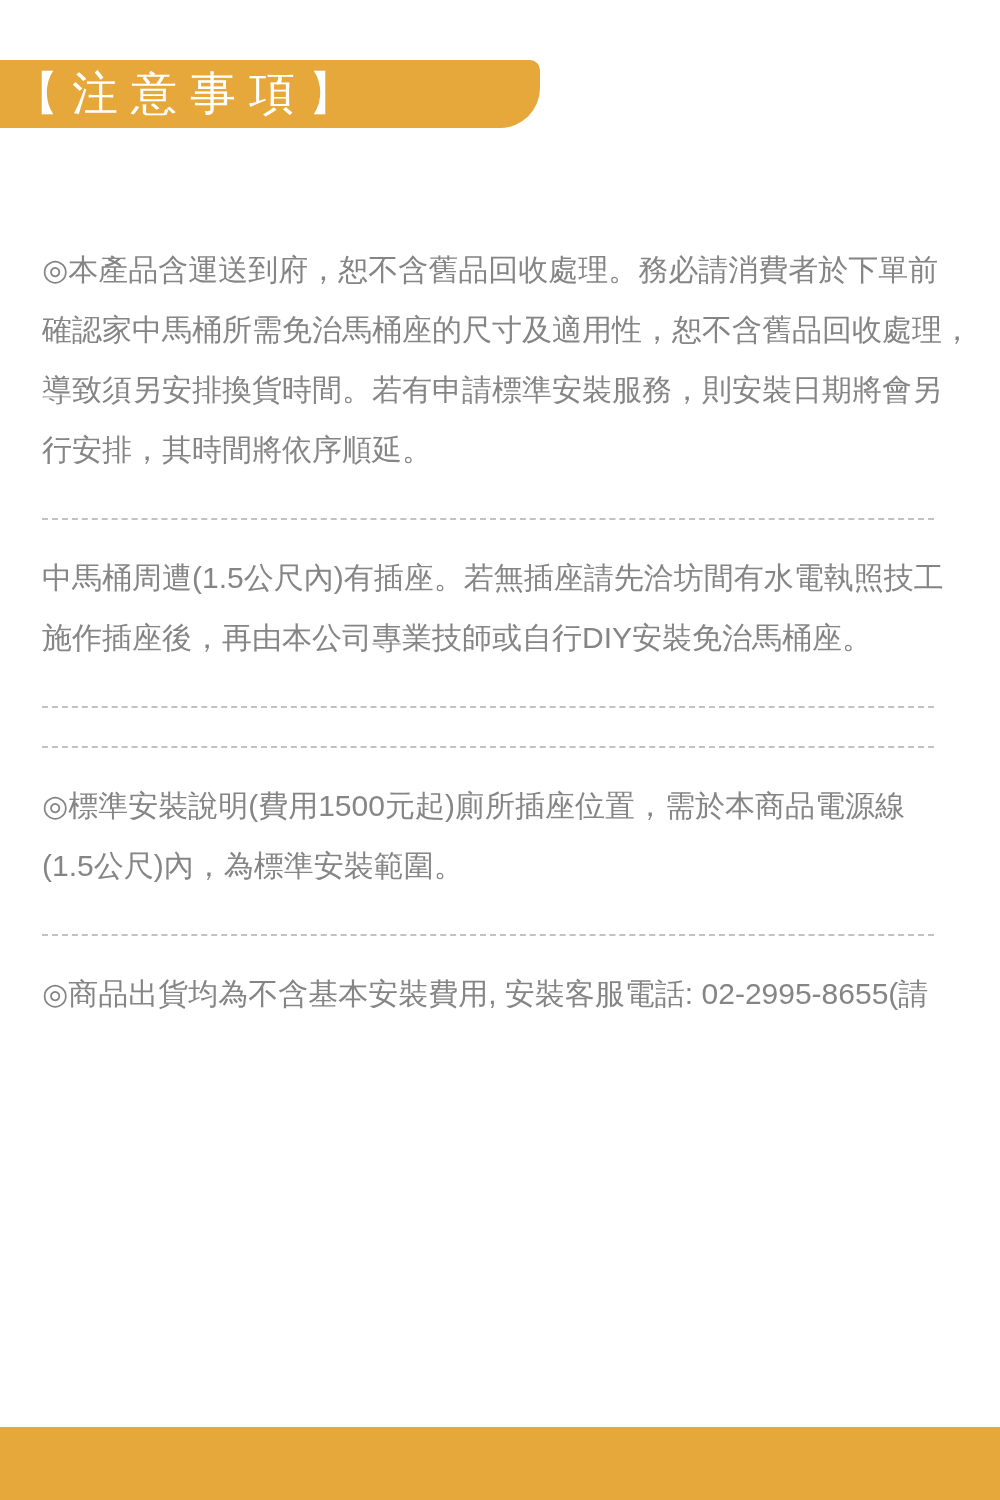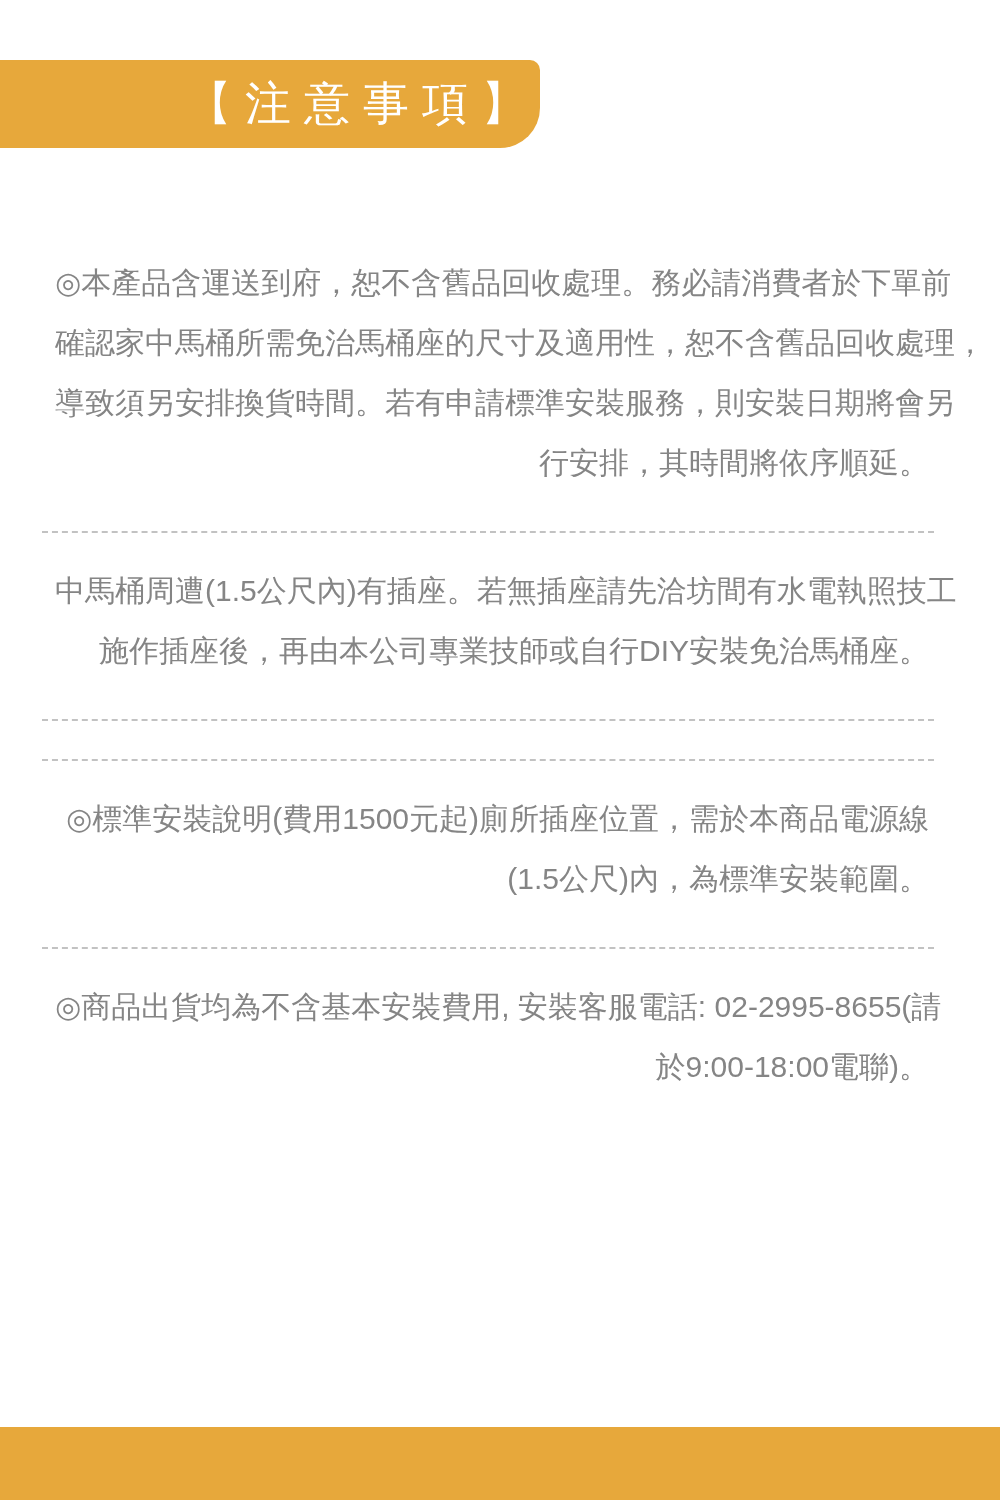--- a/index.html
+++ b/index.html
@@ -13,44 +13,43 @@
     width: 1000px;
     height: 1500px;
     background: #ffffff;
     overflow: hidden;
   }
   .header-tab {
     position: absolute;
     top: 60px;
     left: 0;
     width: 540px;
-    height: 88px;
+    height: 68px;
     background: var(--accent, #E7A83B);
     border-radius: 0 10px 40px 0;
     display: flex;
     align-items: center;
-    justify-content: flex-end;
+    justify-content: flex-start;
   }
   .header-title {
     color: #ffffff;
     font-size: 46px;
     font-weight: 500;
     letter-spacing: 13px;
     padding-left: 13px; 
     white-space: nowrap;
   }
   .content {
     position: absolute;
     top: 240px;
     left: 42px;
     width: 900px;
   }
   .paragraph {
-    margin: 13px;
-    text-align: right;
+    margin: 0;
   }
   .paragraph .line {
     font-size: 30px;
     line-height: 60px;
     color: var(--text, #858585);
     white-space: nowrap;
     letter-spacing: 0;
   }
   .divider {
     width: 892px;
@@ -99,20 +98,19 @@
 
     <section class="paragraph">
       <div class="line">◎標準安裝說明(費用1500元起)廁所插座位置，需於本商品電源線</div>
       <div class="line">(1.5公尺)內，為標準安裝範圍。</div>
     </section>
 
     <div class="divider"></div>
 
     <section class="paragraph">
       <div class="line">◎商品出貨均為不含基本安裝費用, 安裝客服電話: 02-2995-8655(請</div>
-      <div class="line">於9:00-18:00電聯)。</div>
     </section>
 
   </main>
 
   <div class="bottom-bar"></div>
 
 </div>
 
 </body></html>

